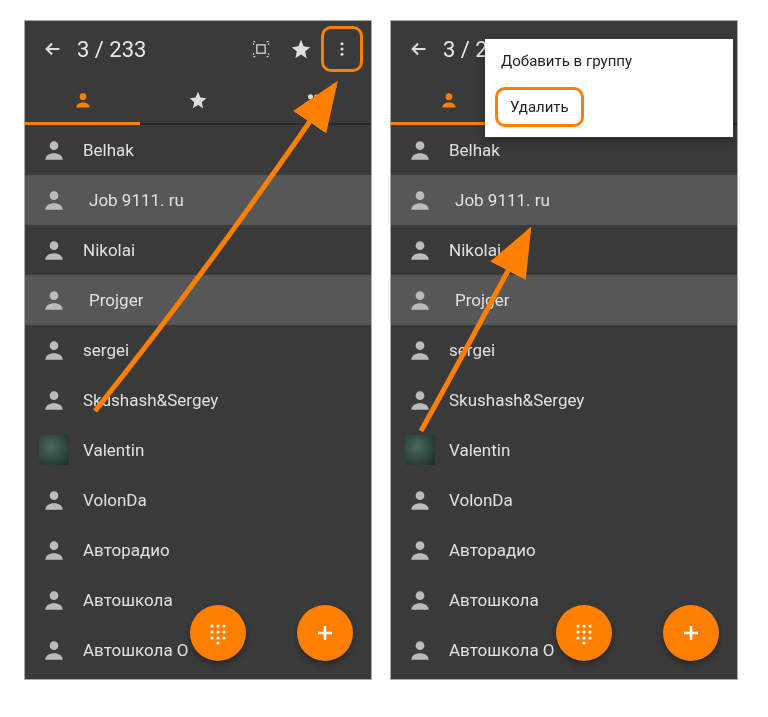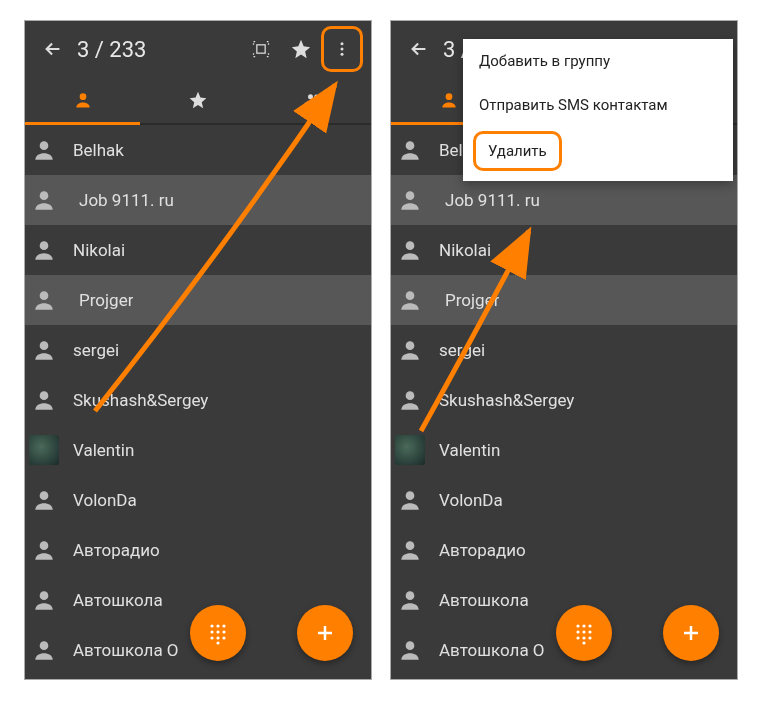--- a/index.html
+++ b/index.html
@@ -49,21 +49,21 @@
   .tab.active::after {
     content:'';
     position:absolute; bottom:-2px; left:0; right:0;
     height:3px; background:#ff7f00;
   }
   
   .list { background:#3a3a3a; }
   .row {
     height: 50px;
     display:flex; align-items:center;
-    padding: 0 4px;
+    padding: 0 14px;
     gap: 14px;
     cursor:pointer;
   }
   .row.selected { background:#575757;gap:20px; }
   .avatar {
     width: 30px; height: 30px;
     display:flex; align-items:center; justify-content:center;
     flex-shrink:0;
   }
   .avatar.image {
@@ -80,21 +80,21 @@
     display:flex; align-items:center; justify-content:center;
     cursor:pointer;
     box-shadow: 0 3px 6px rgba(0,0,0,0.35);
   }
   .fab-dial { bottom: 18px; left: 165px; }
   .fab-add  { bottom: 18px; right: 18px; }
   
   .popup {
     position:absolute;
     top: 18px; right: 4px;
-    width: 270px;
+    width: 248px;
     background:#fff;
     box-shadow: 0 4px 10px rgba(0,0,0,0.3);
     z-index: 5;
   }
   .popup-item {
     padding: 13px 16px;
     font-size: 15px;
     color:#222;
     cursor:pointer;
     white-space: nowrap;
@@ -434,21 +434,20 @@
       </svg>
   </div>
   <div class="fab fab-add">
     <svg width="24" height="24" viewBox="0 0 24 24" stroke="#fff" stroke-width="2.5" fill="none">
         <path d="M12 5v14M5 12h14"></path>
       </svg>
   </div>
 
   <div class="popup">
     <div class="popup-item">Добавить в группу</div>
-    <div class="popup-item">Отправить SMS контактам</div>
     <span class="popup-item-highlight">Удалить</span>
   </div>
 
   <svg class="arrow-svg" style="left:20px; top:180px; width:160px; height:240px;" viewBox="0 0 160 240">
     <defs>
         <marker id="ah2" markerWidth="12" markerHeight="12" refX="9" refY="4" orient="auto">
           <path d="M0 0 L10 4 L0 8 z" fill="#ff7f00"></path>
         </marker>
       </defs>
     <path d="M 10 230 Q 60 140 118 30" stroke="#ff7f00" stroke-width="5" fill="none" marker-end="url(#ah2)"></path>

